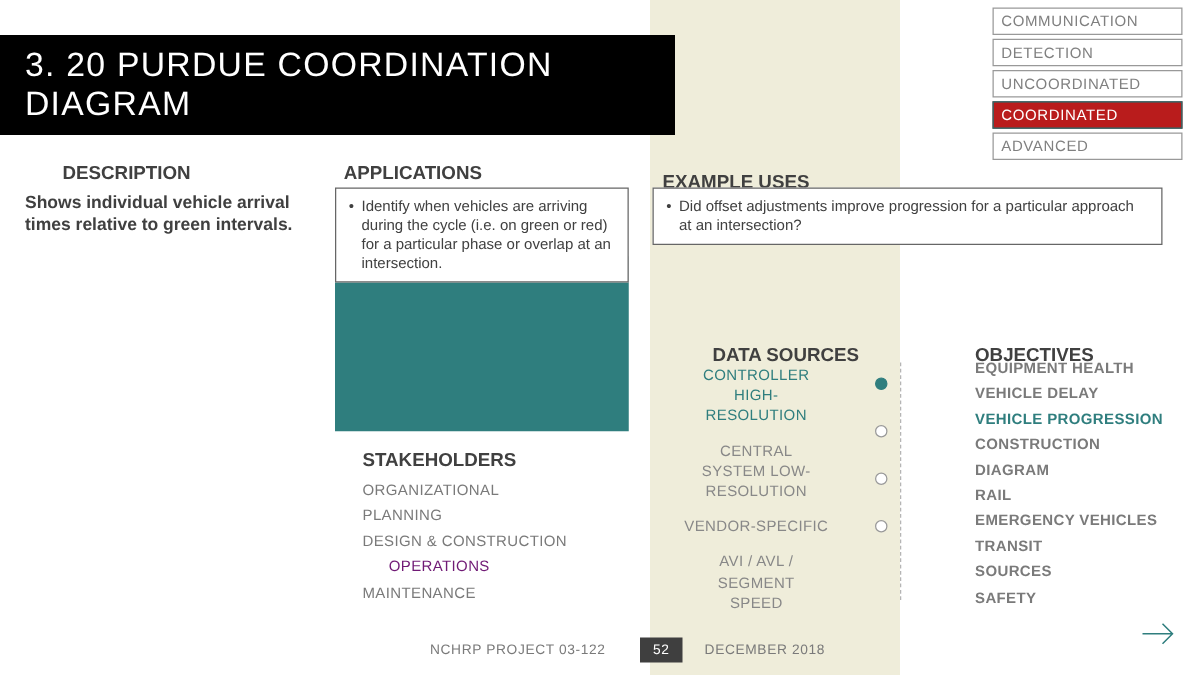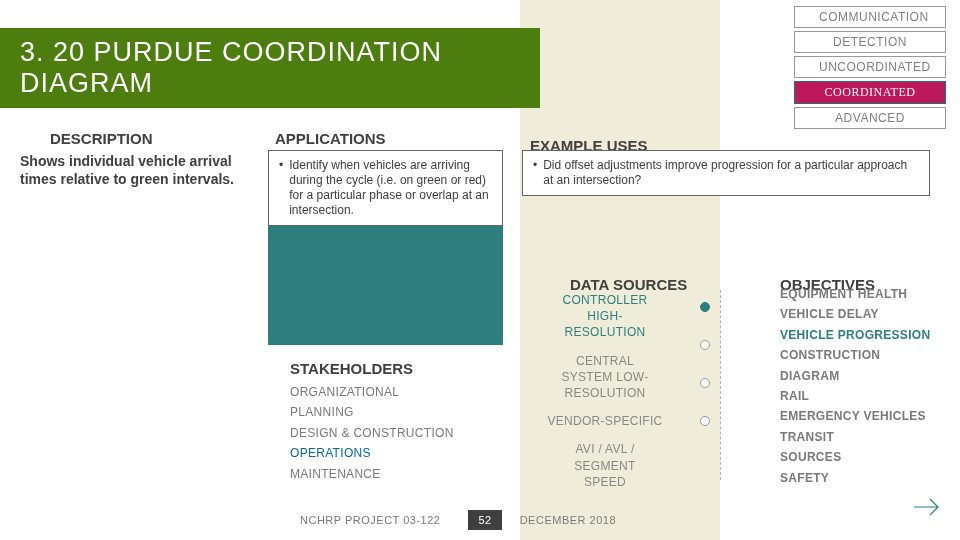--- a/index.html
+++ b/index.html
@@ -1,50 +1,50 @@
 <!DOCTYPE html>
 <html><head>
 <meta charset="utf-8">
 <style>
   * { margin:0; padding:0; box-sizing:border-box; }
   body { width:960px; height:540px; font-family:Arial,Helvetica,sans-serif; background:#fff; overflow:hidden; position:relative; }
   .beige-bg { position:absolute; left:520px; top:0; width:200px; height:540px; background:#efedda; z-index:0; }
-  .header-bar { position:absolute; left:0; top:28px; width:540px; height:80px; background:#4d7c0f; z-index:2; display:flex; align-items:center; padding:0 20px; }
+  .header-bar { position:absolute; left:0; top:28px; width:540px; height:80px; background:#000000; z-index:2; display:flex; align-items:center; padding:0 20px; }
   .header-bar h1 { color:#fff; font-size:27px; font-weight:400; letter-spacing:1px; }
   .tag-stack { position:absolute; right:14px; top:6px; width:152px; z-index:3; display:flex; flex-direction:column; gap:3px; }
-  .tag { font-size:12px; letter-spacing:0.5px; text-align:center; padding:3px 24px; border:1px solid #999; background:#fff; color:#808080; }
-  .tag.active { background:#be185d; color:#fff; border-color:#1d7373;font-family:Liberation Serif, serif; }
+  .tag { font-size:12px; letter-spacing:0.5px; text-align:left; padding:3px 6px; border:1px solid #999; background:#fff; color:#808080; }
+  .tag.active { background:#b91c1c; color:#fff; border-color:#1d7373; }
   .col-head { position:absolute; font-weight:700; font-size:15px; color:#404040; z-index:3; }
   .desc-head  { left:20px;  top:130px;margin-left:30px; }
   .apps-head  { left:275px; top:130px; }
   .ex-head    { left:530px; top:137px; }
   .desc-body { position:absolute; left:20px; top:152px; width:230px; font-size:14px; font-weight:700; color:#404040; line-height:1.3; z-index:3; }
   .box { position:absolute; background:#fff; border:1px solid #666; font-size:12px; padding:7px 10px; z-index:3; color:#404040; line-height:1.25; }
   .apps-box { left:268px; top:150px; width:235px; }
   .ex-box   { left:522px; top:150px; width:408px; }
   .bullet { display:flex; gap:6px; }
   .bullet .dot { flex:0 0 auto; }
   .teal-block { position:absolute; left:268px; top:205px; width:235px; height:140px; background:#2f7e7e; z-index:1; }
   .section-head { position:absolute; font-weight:700; font-size:15px; color:#404040; z-index:3; }
   .stake-head { left:290px; top:360px; }
   .data-head  { left:555px; top:276px;margin-left:15px; }
   .obj-head   { left:780px; top:276px; }
   .list { position:absolute; font-size:12px; color:#7a7a7a; letter-spacing:0.3px; line-height:1.7; z-index:3; }
   .stake-list { left:290px; top:382px; }
-  .stake-list .active-op { color:#0369a1; }
+  .stake-list .active-op { color:#701a75;margin-left:21px; }
   .obj-list { left:780px; top:284px;font-weight:bold; }
   .obj-list .active-pr { color:#2f7e7e; }
   .data-list { position:absolute; left:520px; top:292px; width:170px; z-index:3; font-size:12px; letter-spacing:0.3px; line-height:1.35; text-align:center; color:#888; }
   .data-list .grp { margin-bottom:12px; }
   .data-list .on { color:#2f7e7e; }
   .dot-col { position:absolute; left:700px; top:302px; z-index:3; }
   .dc { width:10px; height:10px; border-radius:50%; border:1px solid #999; background:#fff; margin-bottom:28px; }
   .dc.on { background:#2f7e7e; border-color:#2f7e7e; }
   .dash-line { position:absolute; left:720px; top:290px; width:0; height:190px; border-left:1px dashed #b5b5b5; z-index:2; }
-  .footer { position:absolute; left:0; bottom:10px; width:960px; display:flex; align-items:center; font-size:11px; color:#7a7a7a; letter-spacing:0.5px; z-index:4;}
+  .footer { position:absolute; left:0; bottom:10px; width:960px; display:flex; align-items:center; font-size:11px; color:#7a7a7a; letter-spacing:0.5px; z-index:4;padding-left:44px;}
   .foot-l { margin-left:300px; }
   .foot-pg { margin-left:28px; background:#3f3f3f; color:#fff; padding:4px 10px; }
   .foot-d { margin-left:18px; }
   .arrow { position:absolute; right:18px; bottom:14px; z-index:4; color:#2f7e7e; font-size:26px; }
 </style>
 </head>
 <body>
 
 <div class="beige-bg"></div>
 

